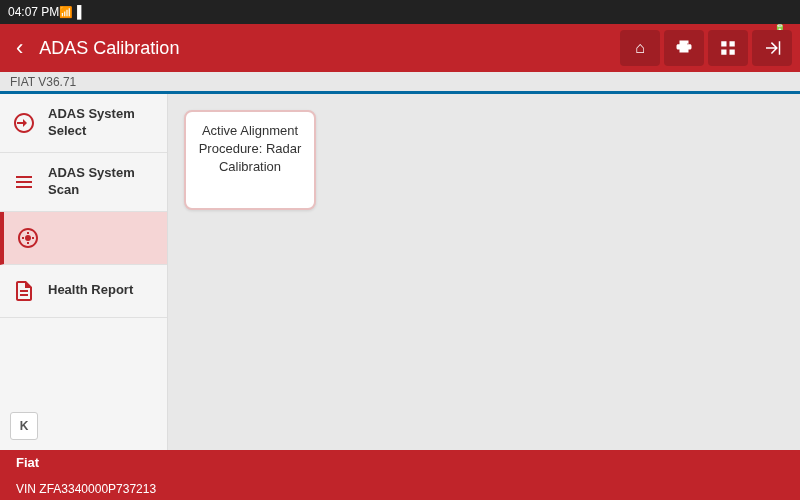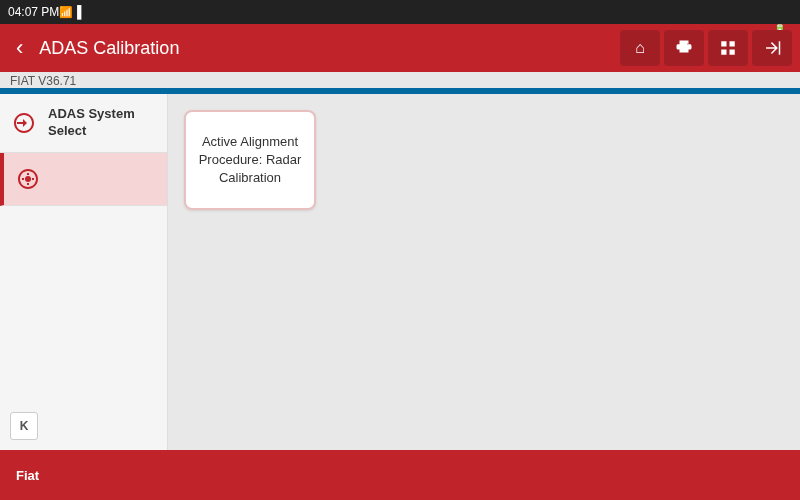--- a/index.html
+++ b/index.html
@@ -63,25 +63,25 @@
       color: white;
       font-size: 16px;
     }
 
     
     .version-bar {
       width: 800px;
       height: 22px;
       background: #e8e8e8;
       display: flex;
-      align-items: flex-end;
+      align-items: center;
       padding: 0 10px;
       font-size: 12px;
       color: #555;
-      border-bottom: 6px solid #0369a1;
+      border-bottom: 3px solid #0369a1;
     }
 
     .content-area {
       display: flex;
       width: 800px;
       height: calc(500px - 24px - 48px - 22px - 50px);
     }
 
     
     .sidebar {
@@ -155,21 +155,21 @@
       gap: 12px;
     }
 
     .calibration-card {
       width: 132px;
       height: 100px;
       background: white;
       border: 2px solid #e8c0c0;
       border-radius: 8px;
       display: flex;
-      align-items: center;
+      align-items: flex-start;
       justify-content: center;
       cursor: pointer;
       text-align: center;
       padding: 10px;
       font-size: 13px;
       color: #333;
       line-height: 1.4;
       box-shadow: 0 1px 3px rgba(0,0,0,0.1);
     }
 
@@ -258,46 +258,63 @@
 
       <div class="sidebar-item">
         <div class="sidebar-item-icon">
           <svg viewBox="0 0 24 24" fill="#c0242a">
             <path d="M12 2C6.48 2 2 6.48 2 12s4.48 10 10 10 10-4.48 10-10S17.52 2 12 2zm0 18c-4.42 0-8-3.58-8-8s3.58-8 8-8 8 3.58 8 8-3.58 8-8 8zm3-8l-4-4v3H5v2h6v3z"></path>
           </svg>
         </div>
         <span class="sidebar-item-label">ADAS System Select</span>
       </div>
 
+      <div class="sidebar-item">
+        <div class="sidebar-item-icon">
+          <svg viewBox="0 0 24 24" fill="#c0242a">
+            <path d="M4 6h16v2H4zm0 5h16v2H4zm0 5h16v2H4z"></path>
+          </svg>
+        </div>
+        <span class="sidebar-item-label">ADAS System Scan</span>
+      </div>
 
       <div class="sidebar-item active">
         <div class="sidebar-item-icon">
           <svg viewBox="0 0 24 24" fill="#c0242a">
             <circle cx="12" cy="12" r="3"></circle>
             <path d="M12 2C6.48 2 2 6.48 2 12s4.48 10 10 10 10-4.48 10-10S17.52 2 12 2zm0 18c-4.41 0-8-3.59-8-8s3.59-8 8-8 8 3.59 8 8-3.59 8-8 8z"></path>
             <path d="M12 6v2m0 8v2m-6-6h2m8 0h2"></path>
             <line x1="12" y1="6" x2="12" y2="8" stroke="#c0242a" stroke-width="2"></line>
             <line x1="12" y1="16" x2="12" y2="18" stroke="#c0242a" stroke-width="2"></line>
             <line x1="6" y1="12" x2="8" y2="12" stroke="#c0242a" stroke-width="2"></line>
             <line x1="16" y1="12" x2="18" y2="12" stroke="#c0242a" stroke-width="2"></line>
           </svg>
         </div>
       </div>
 
+      <div class="sidebar-item">
+        <div class="sidebar-item-icon">
+          <svg viewBox="0 0 24 24" fill="#c0242a">
+            <path d="M14 2H6c-1.1 0-2 .9-2 2v16c0 1.1.9 2 2 2h12c1.1 0 2-.9 2-2V8l-6-6zm4 18H6V4h7v5h5v11zM8 15h8v2H8zm0-4h8v2H8z"></path>
+          </svg>
+        </div>
+        <span class="sidebar-item-label">Health Report</span>
+      </div>
 
       <div class="sidebar-collapse-btn">
         <span>K</span>
       </div>
     </div>
 
     <div class="content-panel">
       <div class="calibration-card">
         <span>Active Alignment Procedure: Radar Calibration</span>
       </div>
     </div>
 
   </div>
 
   <div class="vin-bar">
     <span class="vin-bar-make">Fiat</span>
+    <span class="vin-bar-vin">VIN ZFA3340000P737213</span>
   </div>
 
 </div>
 
 </body></html>

